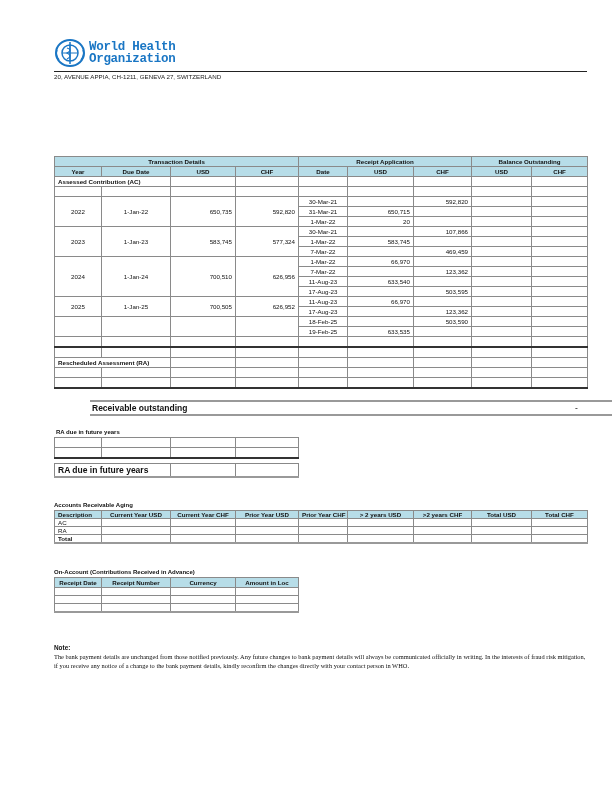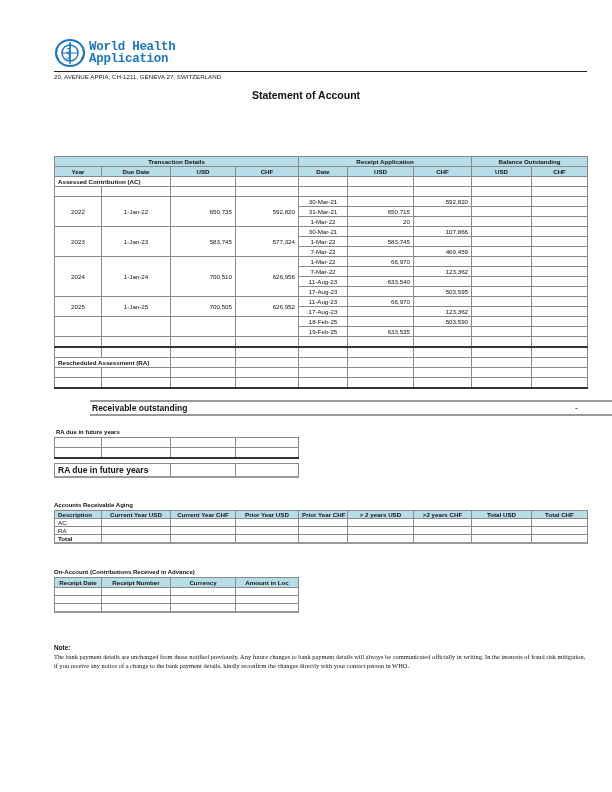--- a/index.html
+++ b/index.html
@@ -39,28 +39,27 @@
     <ellipse cx="16" cy="15" rx="14" ry="13" fill="none" stroke="#1a76c4" stroke-width="2"></ellipse>
     <circle cx="16" cy="15" r="8" fill="none" stroke="#1a76c4" stroke-width="1.5"></circle>
     <line x1="8" y1="15" x2="24" y2="15" stroke="#1a76c4" stroke-width="1"></line>
     <line x1="16" y1="7" x2="16" y2="23" stroke="#1a76c4" stroke-width="1"></line>
     <line x1="16" y1="4" x2="16" y2="26" stroke="#1a76c4" stroke-width="1.5"></line>
     <path d="M13 10 Q19 12 13 15 Q19 18 13 21" fill="none" stroke="#1a76c4" stroke-width="1.2"></path>
     <path d="M3 12 Q1 17 5 22 M29 12 Q31 17 27 22" fill="none" stroke="#1a76c4" stroke-width="1.5"></path>
   </svg>
   <div class="logo-text">
     <div>World Health</div>
-    <div>Application</div>
+    <div>Organization</div>
   </div>
 </div>
 <div class="topline"></div>
 <div class="address">20, AVENUE APPIA, CH-1211, GENEVA 27, SWITZERLAND</div>
 
 <div class="title">
-  <div>Statement of Account</div>
 </div>
 
 <table class="main">
   <colgroup>
     <col style="width:47px">
       <col style="width:69px">
       <col style="width:65px">
       <col style="width:63px">
     <col style="width:49px">
       <col style="width:66px">

